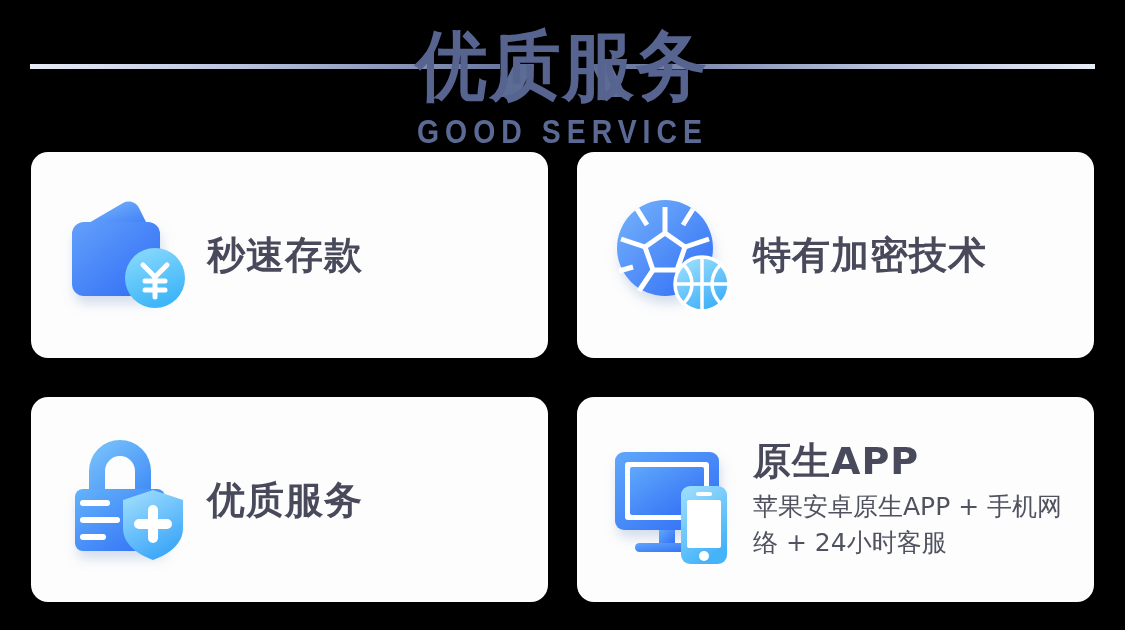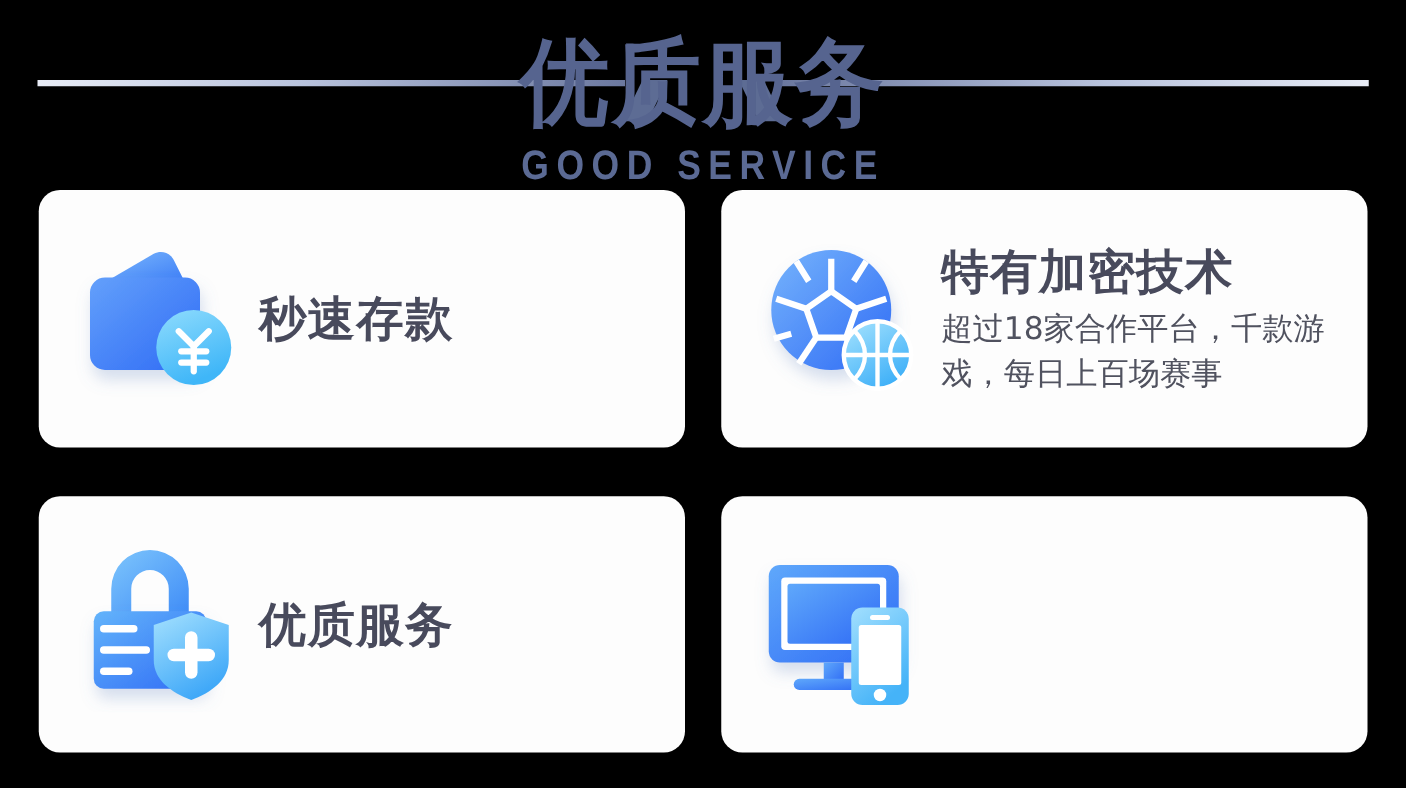--- a/index.html
+++ b/index.html
@@ -213,21 +213,20 @@
           <circle cx="99" cy="99" r="27"></circle>
           <path d="M99 72 L99 126"></path>
           <path d="M72 99 L126 99"></path>
           <path d="M80 79 C92 91 92 107 80 119"></path>
           <path d="M118 79 C106 91 106 107 118 119"></path>
         </g>
       </svg>
     </div>
     <div class="card-text">
       <div class="card-title">特有加密技术</div>
-      <div class="card-sub wide">超过18家合作平台，千款游戏，每日上百场赛事</div>
     </div>
   </div>
 
   <div class="card">
     <div class="icon-wrap">
       <svg width="140" height="140" viewBox="0 0 140 140">
         <defs>
           <linearGradient id="lg1" x1="0" y1="0" x2="1" y2="1">
             <stop offset="0%" stop-color="#63b4fb"></stop>
               <stop offset="100%" stop-color="#2f6bf5"></stop>
@@ -294,15 +293,19 @@
 
         <rect x="56" y="100" width="16" height="16" fill="url(#mg1)"></rect>
         <rect x="32" y="113" width="64" height="9" rx="4.5" fill="url(#mg1)"></rect>
 
         <rect x="78" y="56" width="46" height="78" rx="9" fill="url(#mg2)"></rect>
         <rect x="84" y="70" width="34" height="48" rx="2" fill="#ffffff"></rect>
         <rect x="93" y="62" width="16" height="4" rx="2" fill="#ffffff"></rect>
         <circle cx="101" cy="126" r="5" fill="#ffffff"></circle>
       </svg>
     </div>
+    <div class="card-text">
+      <div class="card-title">原生APP</div>
+      <div class="card-sub wide">苹果安卓原生APP + 手机网络 + 24小时客服</div>
+    </div>
   </div>
 
 </div>
 
 </body></html>

